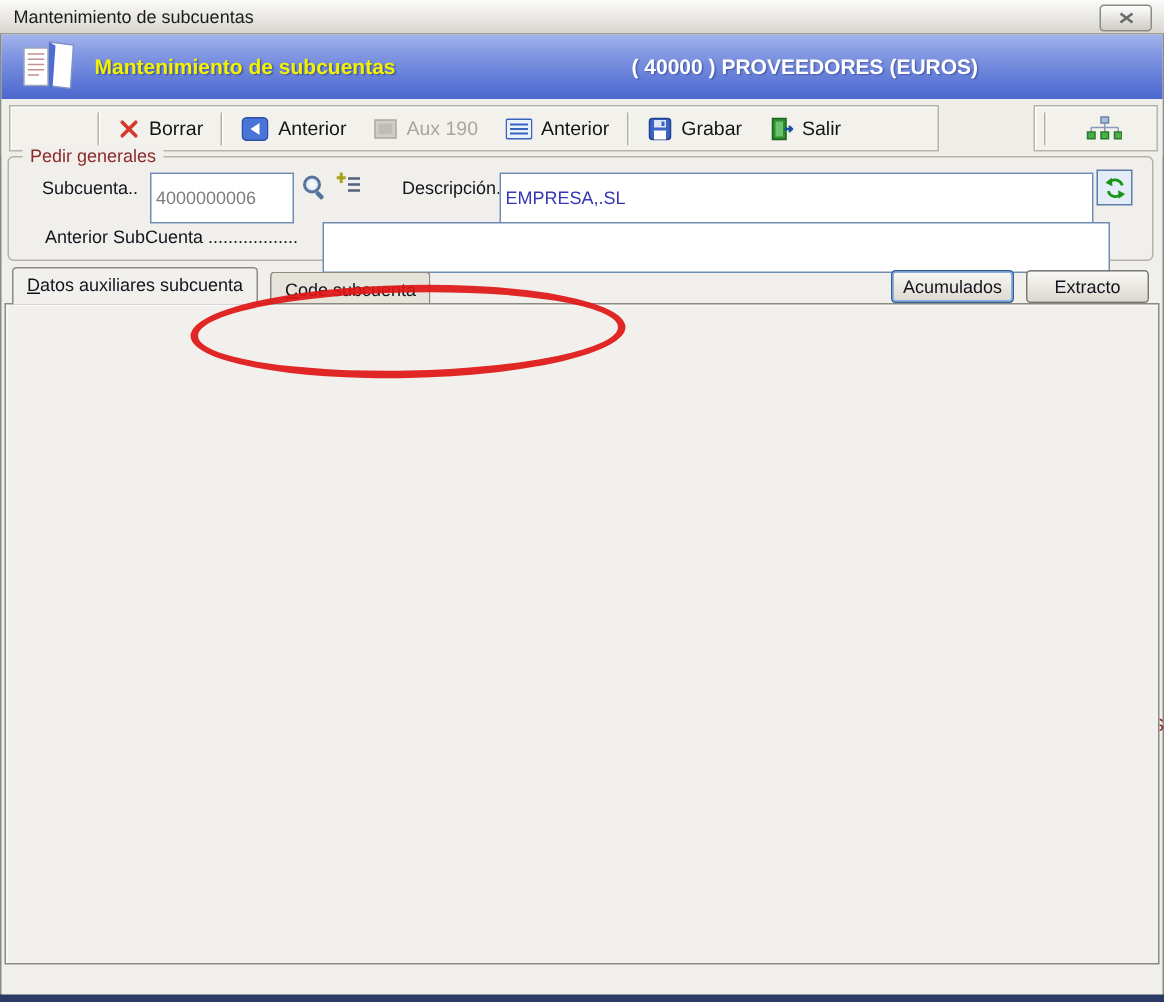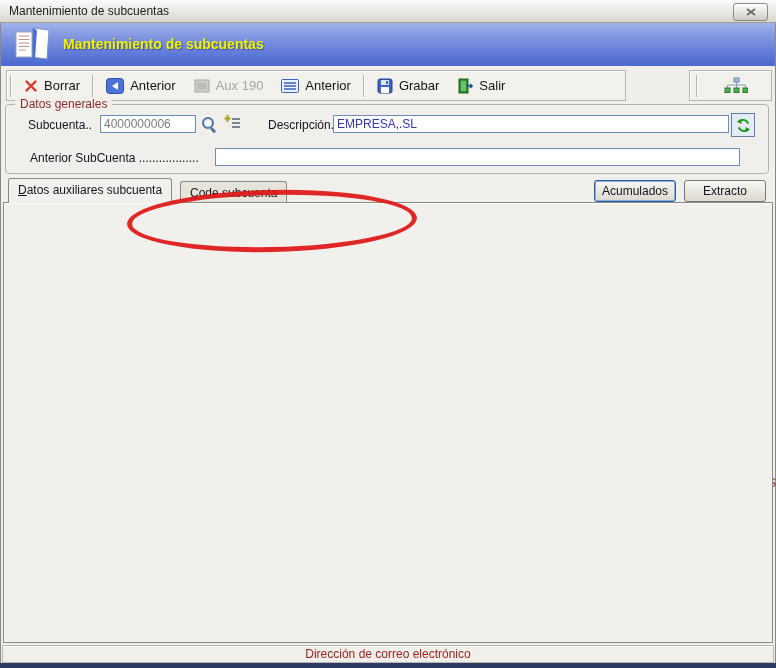--- a/index.html
+++ b/index.html
@@ -14,36 +14,36 @@
             background:linear-gradient(#fefefe,#cfccc5);display:flex;align-items:center;justify-content:center;cursor:pointer;}
   
   .bluehead{position:absolute;left:1px;top:23px;width:774px;height:43px;
             background:linear-gradient(180deg,#a3b3ec 0%,#8398e2 30%,#5d78d6 75%,#4c67cf 100%);}
   .bluehead .htitle{position:absolute;left:62px;top:13px;font-size:14px;font-weight:bold;color:#f2f200;text-shadow:1px 1px 1px rgba(10,20,80,.45);}
   .bluehead .hacct{position:absolute;left:420px;top:13px;font-size:14px;font-weight:bold;color:#ffffff;text-shadow:1px 1px 1px rgba(10,20,80,.35);}
   .docicon{position:absolute;left:10px;top:3px;}
   
   .toolzone{position:absolute;left:1px;top:66px;width:774px;height:38px;background:#efeee8;}
   .toolpanel{position:absolute;left:5px;top:4px;width:618px;height:29px;border:1px solid #b5b5ad;
-             background:#f2f1ec;display:flex;align-items:center;box-shadow:inset 1px 1px 0 #fff;}
+             background:#f2f1ec;display:flex;align-items:center;box-shadow:inset 1px 1px 0 #fff;justify-content:center;}
   .toolpanel2{position:absolute;left:688px;top:4px;width:81px;height:29px;border:1px solid #b5b5ad;
               background:#f2f1ec;display:flex;align-items:center;box-shadow:inset 1px 1px 0 #fff;}
   .tbtn{display:flex;align-items:center;gap:6px;padding:0 9px;height:24px;font-size:13px;color:#141414;cursor:pointer;}
   .tbtn.disabled{color:#a7a79f;cursor:default;}
   .tsep{width:0;height:22px;border-left:1px solid #b4b4ac;border-right:1px solid #fdfdfb;margin:0 3px;}
   
   .gbox{position:absolute;box-sizing:border-box;border:1px solid #b3b3a9;border-radius:4px;}
   .glegend{position:absolute;background:#f1efeb;padding:0 5px;color:#8c2a2a;white-space:nowrap;}
   .vline{position:absolute;border-top:1px solid #aaaaa2;}
   .vlegend{position:absolute;background:#f2f0ec;padding:0 6px;color:#3a3a46;white-space:nowrap;}
   
   .lb{position:absolute;white-space:nowrap;color:#14141e;}
   .info{position:absolute;white-space:nowrap;color:#8c2626;}
   .in{position:absolute;height:18px;box-sizing:border-box;border:1px solid #6e8cb2;background:#fff;
-      color:#3737b4;font:12px "Liberation Sans","DejaVu Sans",sans-serif;padding:0 3px;outline:none;}
+      color:#3737b4;font:12px "Liberation Sans","DejaVu Sans",sans-serif;padding:16px 3px;outline:none;}
   .in.right{text-align:right;}
   .in.gray{color:#7c7c7c;}
   .in.center{text-align:center;padding:0;}
   .vies{position:absolute;white-space:nowrap;color:#20203a;text-decoration:underline;cursor:pointer;}
   
   .mag{position:absolute;width:18px;height:18px;cursor:pointer;}
   .mag::before{content:"";position:absolute;left:2px;top:2px;width:8px;height:8px;border:2px solid #56749c;
                border-radius:50%;background:radial-gradient(#ffffff,#cfe0f2);}
   .mag::after{content:"";position:absolute;left:12px;top:12px;width:6px;height:3px;background:#56749c;
               border-radius:1px;transform:rotate(45deg);transform-origin:0 0;}
@@ -99,20 +99,21 @@
   <div class="bluehead">
     <span class="docicon">
       <svg width="44" height="37" viewBox="0 0 44 37">
         <path d="M22 2 L38 4 L36 33 L20 31 Z" fill="#ffffff" stroke="#7f93c8"></path>
         <path d="M22 2 L26 4.5 L24 33 L20 31 Z" fill="#4d6ed0"></path>
         <rect x="5" y="6" width="16" height="25" fill="#ffffff" stroke="#9aa4bb"></rect>
         <path d="M7.5 10 H18.5 M7.5 13.5 H18.5 M7.5 17 H18.5 M7.5 20.5 H18.5 M7.5 24 H15" stroke="#c68e8e" stroke-width="1"></path>
       </svg>
     </span>
     <span class="htitle">Mantenimiento de subcuentas</span>
+    <span class="hacct">( 40000 ) PROVEEDORES (EUROS)</span>
   </div>
 
   <div class="toolzone">
     <div class="toolpanel">
       <div class="tsep"></div>
       <div class="tbtn">
         <span>
           <svg width="14" height="14" viewBox="0 0 14 14">
               <path d="M2.5 2.5 L11.5 11.5 M11.5 2.5 L2.5 11.5" stroke="#d4392c" stroke-width="2.4" stroke-linecap="round"></path>
             </svg>
@@ -180,21 +181,21 @@
             <rect x="1" y="11" width="5" height="4.5" fill="#49b049" stroke="#2a7a2a"></rect>
             <rect x="10" y="11" width="5" height="4.5" fill="#49b049" stroke="#2a7a2a"></rect>
             <rect x="19" y="11" width="5" height="4.5" fill="#49b049" stroke="#2a7a2a"></rect>
           </svg>
         </span>
       </div>
     </div>
   </div>
 
   <div class="gbox" style="left:5px;top:104px;width:764px;height:70px;"></div>
-  <span class="glegend" style="left:15px;top:97px;">Datos generales</span>
+  <span class="glegend" style="left:15px;top:97px;">Pedir generales</span>
 
   <span class="lb" style="left:28px;top:118px;">Subcuenta..</span>
   <input class="in gray" style="left: 100px; top: 115px; width: 96px;" value="4000000006">
   <span class="mag" style="left:200px;top:115px;"></span>
   <span style="position:absolute;left:224px;top:114px;cursor:pointer;">
     <svg width="17" height="18" viewBox="0 0 17 18">
       <path d="M3.5 1 V8 M0.5 4.5 H6.5" stroke="#a8a21f" stroke-width="2"></path>
       <path d="M8 5 H16 M8 9 H16 M8 13 H16" stroke="#54617c" stroke-width="1.6"></path>
     </svg>
   </span>
@@ -377,20 +378,17 @@
   </div>
 
   <span class="lb" style="left:18px;top:619px;">Clave 303.................</span>
   <div class="combo" style="left:145px;top:616px;width:355px;">
     <span class="ct">1 .- I.V.A. deducible por cuotas soportadas en operaciones i</span>
     <span class="ca"></span>
   </div>
   <span class="lb" style="left:622px;top:619px;">Pedir Nif en apuntes</span>
   <div class="cb" style="left:746px;top:617px;"></div>
 
-  <div class="statusbar">
-    <span>Dirección de correo electrónico</span>
-  </div>
   <div class="bottomstrip"></div>
 
   <div class="ellipse"></div>
 
 </div>
 
 </body></html>

